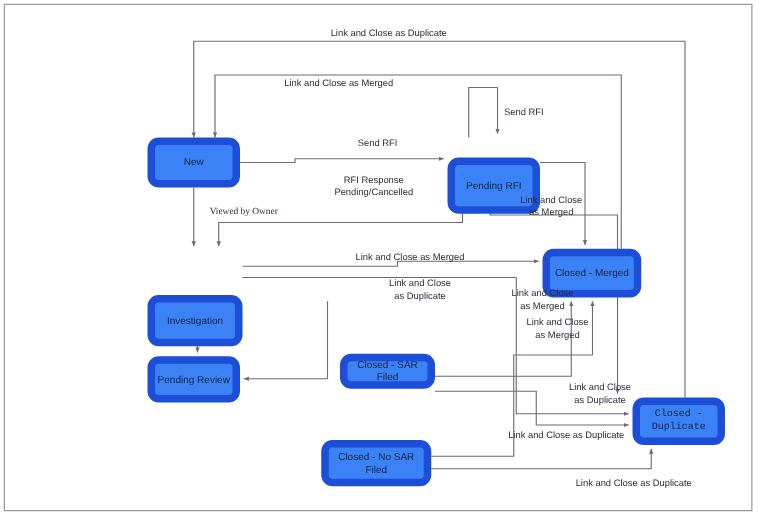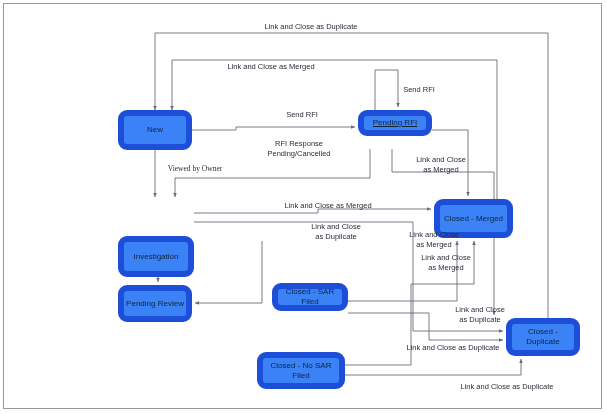--- a/index.html
+++ b/index.html
@@ -60,41 +60,41 @@
 
       <path d="M 345,375 L 521,375 L 521,359" marker-end="url(#ah)"></path>
 
     </g>
   </svg>
 
   <div class="node" style="left:118px;top:110px;width:74px;height:40px;">
     <span>New</span>
   </div>
 
-  <div class="node" style="left:358px;top:110px;width:74px;height:26px;text-decoration:underline;">
+  <div class="node" style="left:358px;top:126px;width:74px;height:45px;">
     <span>Pending RFI</span>
   </div>
 
   <div class="node" style="left:118px;top:200px;width:76px;height:41px;margin-top:36px;">
     <span>Investigation</span>
   </div>
 
   <div class="node" style="left:118px;top:285px;width:74px;height:37px;">
     <span>Pending Review</span>
   </div>
 
   <div class="node" style="left:434px;top:199px;width:79px;height:39px;">
     <span>Closed - Merged</span>
   </div>
 
   <div class="node" style="left:272px;top:283px;width:76px;height:28px;">
     <span>Closed - SAR Filed</span>
   </div>
 
-  <div class="node" style="left:506px;top:318px;width:74px;height:38px;">
+  <div class="node" style="left:506px;top:318px;width:74px;height:38px;font-family:Liberation Mono, monospace;">
     <span>Closed - Duplicate</span>
   </div>
 
   <div class="node" style="left:257px;top:352px;width:88px;height:37px;">
     <span style="white-space:pre-line;">Closed - No SAR
 Filed</span>
   </div>
 
   <div class="edge-label" style="left:231px;top:22px;width:160px;">Link and Close as Duplicate</div>
 

